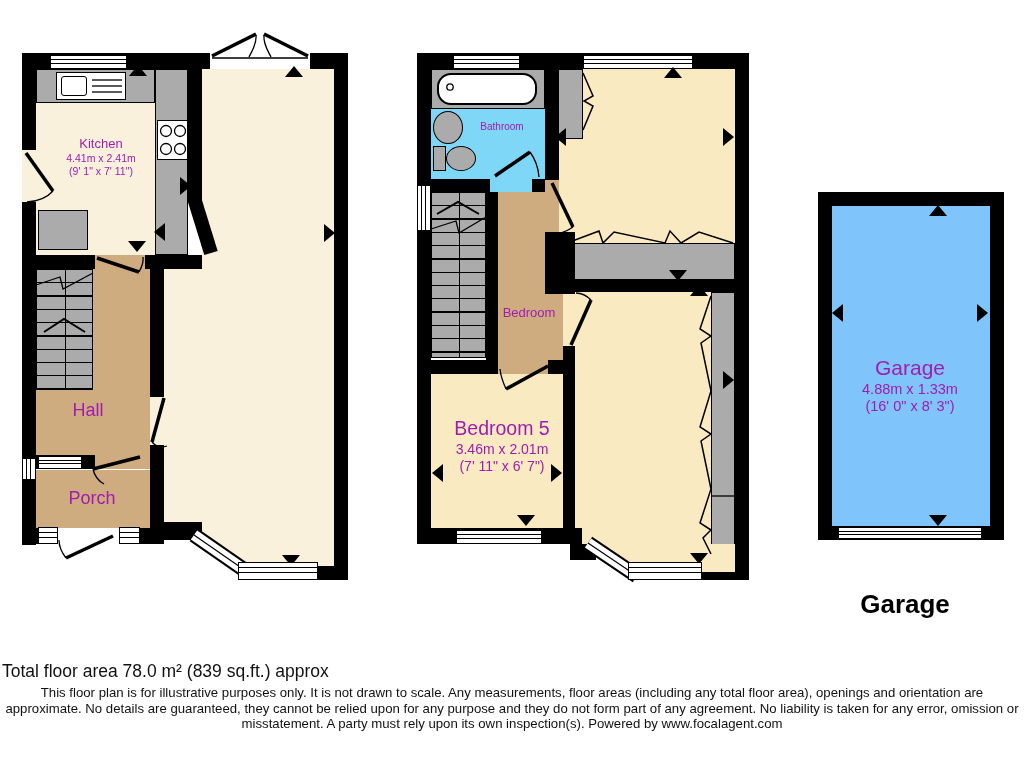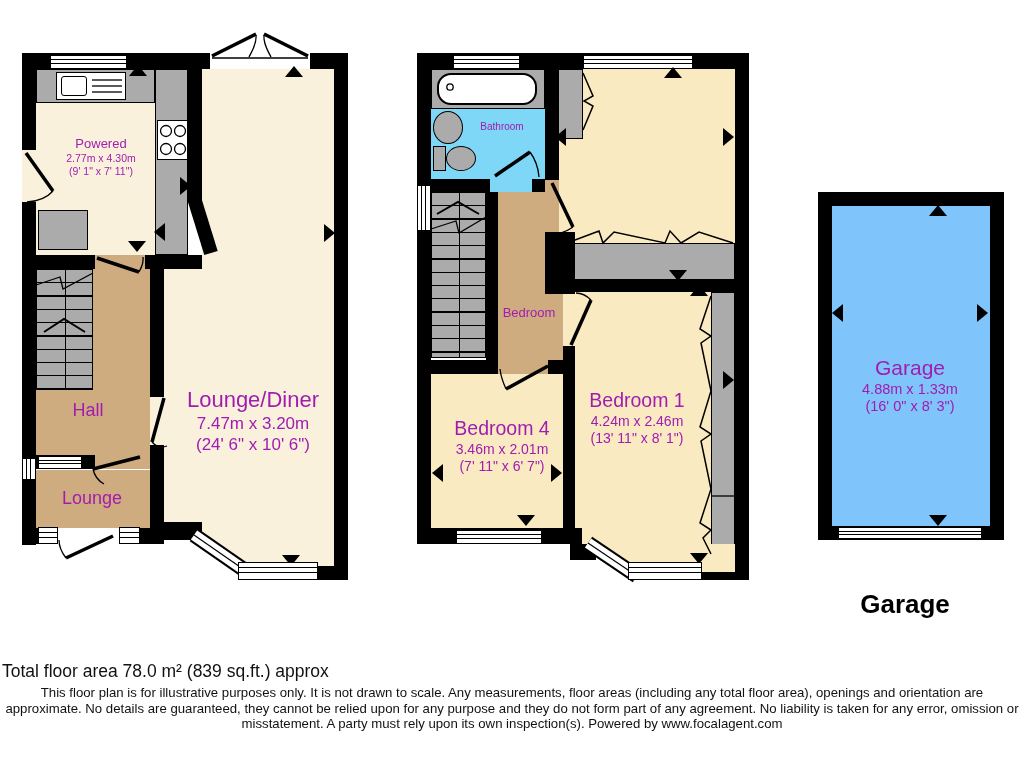--- a/index.html
+++ b/index.html
@@ -242,50 +242,40 @@
       <polygon class="arrow" points="517,515 535,515 526,526"></polygon>
       <polygon class="arrow" points="690,553 708,553 699,564"></polygon>
       <polygon class="arrow" points="929,216 947,216 938,205"></polygon>
       <polygon class="arrow" points="843,304 843,322 832,313"></polygon>
       <polygon class="arrow" points="977,304 977,322 988,313"></polygon>
       <polygon class="arrow" points="929,515 947,515 938,526"></polygon>
     </g>
   </svg>
 
   <div class="lbl" style="left:101px;top:157px;">
-    <div style="font-size:13px;">Powered</div>
-    <div style="font-size:10.5px;">2.77m x 4.30m</div>
+    <div style="font-size:13px;">Kitchen</div>
+    <div style="font-size:10.5px;">4.41m x 2.41m</div>
     <div style="font-size:10.5px;">(9' 1" x 7' 11")</div>
-  </div>
-  <div class="lbl" style="left:253px;top:421px;">
-    <div style="font-size:22px;">Lounge/Diner</div>
-    <div style="font-size:17px;">7.47m x 3.20m</div>
-    <div style="font-size:17px;">(24' 6" x 10' 6")</div>
   </div>
   <div class="lbl" style="left:88px;top:411px;">
     <div style="font-size:18px;">Hall</div>
   </div>
   <div class="lbl" style="left:92px;top:499px;">
-    <div style="font-size:18px;">Lounge</div>
+    <div style="font-size:18px;">Porch</div>
   </div>
   <div class="lbl" style="left:502px;top:127px;">
     <div style="font-size:10px;">Bathroom</div>
   </div>
   <div class="lbl" style="left:529px;top:313px;">
     <div style="font-size:13px;">Bedroom</div>
   </div>
   <div class="lbl" style="left:502px;top:446px;">
-    <div style="font-size:19.5px;">Bedroom 4</div>
+    <div style="font-size:19.5px;">Bedroom 5</div>
     <div style="font-size:14px;">3.46m x 2.01m</div>
     <div style="font-size:14px;">(7' 11" x 6' 7")</div>
-  </div>
-  <div class="lbl" style="left:637px;top:418px;">
-    <div style="font-size:19.5px;">Bedroom 1</div>
-    <div style="font-size:14px;">4.24m x 2.46m</div>
-    <div style="font-size:14px;">(13' 11" x 8' 1")</div>
   </div>
   <div class="lbl" style="left:910px;top:385px;">
     <div style="font-size:21px;">Garage</div>
     <div style="font-size:14.5px;">4.88m x 1.33m</div>
     <div style="font-size:14.5px;">(16' 0" x 8' 3")</div>
   </div>
 
   <div class="title" style="left:905px;top:589px;">Garage</div>
 
 

